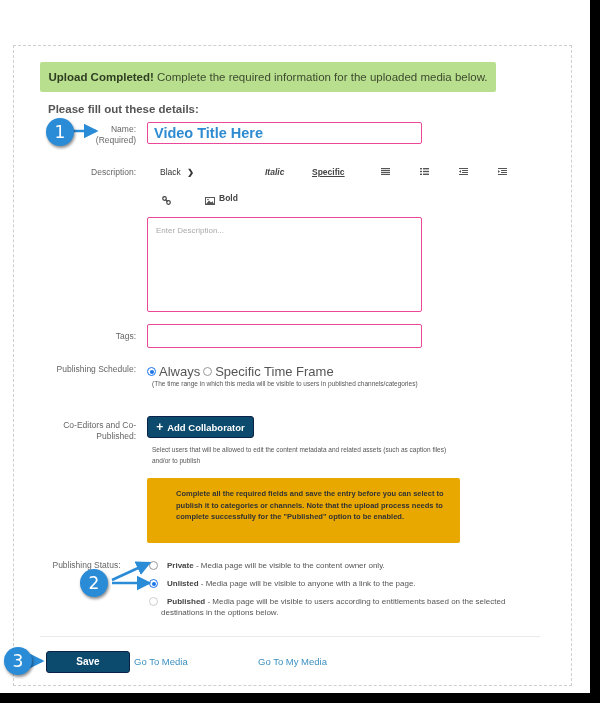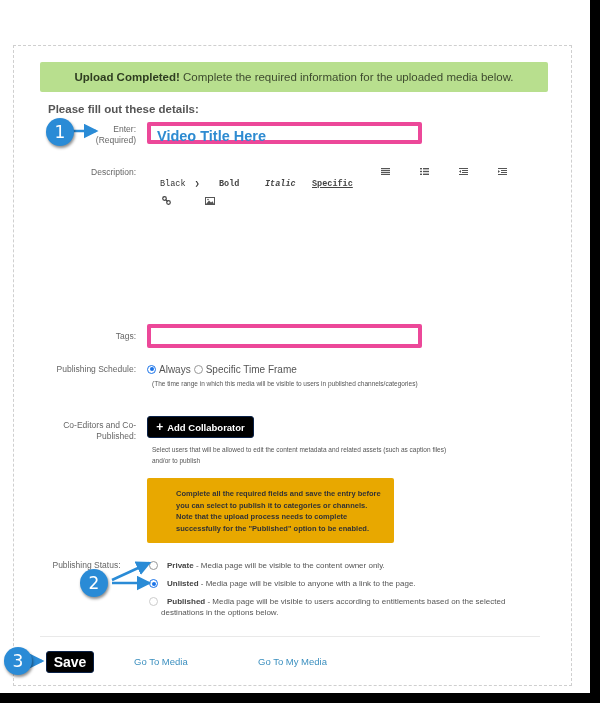--- a/index.html
+++ b/index.html
@@ -12,78 +12,78 @@
   .page-title {
     position: absolute; left: 15px; top: 8px;
     font-size: 19px; font-weight: bold; color: #111;
     letter-spacing: -0.3px;
   }
   .dash-box {
     position: absolute; left: 13px; top: 45px; width: 559px; height: 641px;
     border: 1.5px dashed #cfcfcf;
   }
   .banner {
-    position: absolute; left: 40px; top: 62px; width: 508px; height: 30px;
+    position: absolute; left: 40px; top: 62px; width: 456px; height: 30px;
     background: #b8df8e; border-radius: 2px;
     font-size: 11.5px; color: #3d4a2e; text-align: center; line-height: 30px;
   }
   .banner b { color: #2f3d21; }
   .fill-heading {
     position: absolute; left: 40px; top: 103px;
     font-size: 11.5px; font-weight: bold; color: #555; padding-left: 8px;
   }
   .lbl {
     position: absolute; width: 96px; text-align: right;
     font-size: 8.5px; color: #666; line-height: 11px;
   }
   .text-input {
     position: absolute; left: 147px; width: 275px;
-    border: 4px solid #ec4899; border-radius: 2px; background: #fff;
+    border: 1px solid #ec4899; border-radius: 2px; background: #fff;
   }
   .title-input {
     top: 122px; height: 22px;
     font-size: 14.5px; font-weight: bold; color: #2e8bd1;
     padding-left: 6px; line-height: 21px;
   }
   .toolbar { position: absolute; left: 160px; top: 167px; font-size: 8.5px; color: #333; }
-  .tb-item { position: absolute; top: 12px; white-space: nowrap; font-family: Liberation Mono, monospace; }
+  .tb-item { position: absolute; top: 0; white-space: nowrap; }
   .tb-icon { position: absolute; top: 1px; width: 9px; height: 7px; }
   .desc-area {
     top: 217px; height: 95px; padding: 8px 8px;
     font-size: 8px; color: #aaa;
   }
   .tags-input { top: 324px; height: 24px; }
   .radio {
     display: inline-block; width: 9px; height: 9px; border-radius: 50%;
     border: 1px solid #999; vertical-align: middle; position: relative; background: #fff;
   }
   .radio.on { border-color: #1a73e8; }
   .radio.on::after {
     content: ""; position: absolute; left: 1.5px; top: 1.5px; width: 4px; height: 4px;
     border-radius: 50%; background: #1a73e8;
   }
   .radio.dim { border-color: #ccc; }
-  .schedule-row { position: absolute; left: 147px; top: 363px; font-size: 10px; color: #555; }
+  .schedule-row { position: absolute; left: 147px; top: 363px; font-size: 13px; color: #555; }
   .schedule-row span.t { vertical-align: middle; margin-left: 3px; margin-right: 3px; }
   .small-note { position: absolute; font-size: 6.5px; color: #555; line-height: 11px; }
   .btn-dark {
-    position: absolute; background: #000000; color: #fff; border-radius: 3px;
+    position: absolute; background: #0c4a6e; color: #fff; border-radius: 3px;
     font-weight: bold; text-align: center; border: 1px solid #0a2148;
   }
   .collab-btn { left: 147px; top: 416px; width: 107px; height: 22px; font-size: 9.5px; line-height: 20px; }
   .warn {
-    position: absolute; left: 147px; top: 478px; width: 247px; height: 65px;
+    position: absolute; left: 147px; top: 478px; width: 313px; height: 65px;
     background: #e8a800; border-radius: 2px; padding: 10px 12px 0 29px;
     font-size: 7.5px; font-weight: bold; color: #333; line-height: 11.5px;
   }
   .status-row { position: absolute; left: 149px; font-size: 8px; color: #555; line-height: 11px; }
   .status-row b { color: #444; }
   .status-row .radio { margin-right: 9px; }
   .hr { position: absolute; left: 40px; top: 636px; width: 500px; height: 1px; background: #e9e9e9; }
-  .save-btn { left: 46px; top: 651px; width: 48px; height: 22px; font-size: 14px; line-height: 20px; }
+  .save-btn { left: 46px; top: 651px; width: 84px; height: 22px; font-size: 10px; line-height: 20px; }
   .link { position: absolute; top: 656px; font-size: 9.5px; color: #3b8fbf; }
   .callout {
     position: absolute; width: 28px; height: 28px; border-radius: 50%;
     background: #2a8bd6; color: #fff; font-size: 17px; text-align: center; line-height: 28px;
     box-shadow: 1px 2px 3px rgba(0,0,0,0.45);
     font-family: "DejaVu Sans", sans-serif;
   }
   svg.arrows { position: absolute; left: 0; top: 0; }
 </style>
 </head>
@@ -92,29 +92,29 @@
 <div class="page">
 
 
   <div class="dash-box"></div>
 
   <div class="banner"><b>Upload Completed!</b><span> Complete the required information for the uploaded media below.</span></div>
 
   <div class="fill-heading">Please fill out these details:</div>
 
   <div class="lbl" style="left:40px; top:124px;">
-    <div>Enter:</div>
+    <div>Name:</div>
     <div>(Required)</div>
   </div>
   <div class="text-input title-input">Video Title Here</div>
 
   <div class="lbl" style="left:40px; top:167px;">Description:</div>
   <div class="toolbar">
     <span class="tb-item" style="left:0;"><span>Black</span> <span style="font-size:8px; font-weight:bold; margin-left:4px;">❯</span></span>
-    <span class="tb-item" style="left:59px; font-weight:bold; color:#444;">Bold</span>
+    <span class="tb-item" style="left:59px; font-weight:bold; color:#444;margin-top:26px;">Bold</span>
     <span class="tb-item" style="left:105px; font-style:italic; font-weight:bold; color:#444;">Italic</span>
     <span class="tb-item" style="left:152px; text-decoration:underline; font-weight:bold; color:#444;">Specific</span>
     <svg class="tb-icon" style="left:221px;" viewBox="0 0 9 7">
         <rect x="0" y="0" width="9" height="1.2" fill="#555"></rect>
         <rect x="0" y="2" width="9" height="1.2" fill="#555"></rect>
         <rect x="0" y="4" width="9" height="1.2" fill="#555"></rect>
         <rect x="0" y="6" width="9" height="1" fill="#555"></rect>
       </svg>
     <svg class="tb-icon" style="left:260px;" viewBox="0 0 9 7">
         <rect x="0" y="0" width="2" height="1.4" fill="#555"></rect>
@@ -142,20 +142,21 @@
         <circle cx="2.5" cy="2.5" r="1.8" fill="none" stroke="#444" stroke-width="1.2"></circle>
         <circle cx="6.5" cy="6.5" r="1.8" fill="none" stroke="#444" stroke-width="1.2"></circle>
         <line x1="3.5" y1="3.5" x2="5.5" y2="5.5" stroke="#444" stroke-width="1.2"></line>
       </svg>
     <svg class="tb-icon" style="left:45px; top:30px; width:10px; height:8px;" viewBox="0 0 10 8">
         <rect x="0.5" y="0.5" width="9" height="7" fill="none" stroke="#555" stroke-width="1"></rect>
         <path d="M1 7 L4 3.5 L6 5.5 L7.5 4.2 L9 7 Z" fill="#555"></path>
         <circle cx="3" cy="2.5" r="0.8" fill="#555"></circle>
       </svg>
   </div>
+  <div class="text-input desc-area"><span>Enter Description...</span></div>
 
   <div class="lbl" style="left:40px; top:331px;">Tags:</div>
   <div class="text-input tags-input"></div>
 
   <div class="lbl" style="left:40px; top:364px;">Publishing Schedule:</div>
   <div class="schedule-row">
     <span class="radio on"></span><span class="t">Always</span><span class="radio"></span><span class="t">Specific Time Frame</span>
   </div>
   <div class="small-note" style="left:152px; top:378px;">(The time range in which this media will be visible to users in published channels/categories)</div>
 

